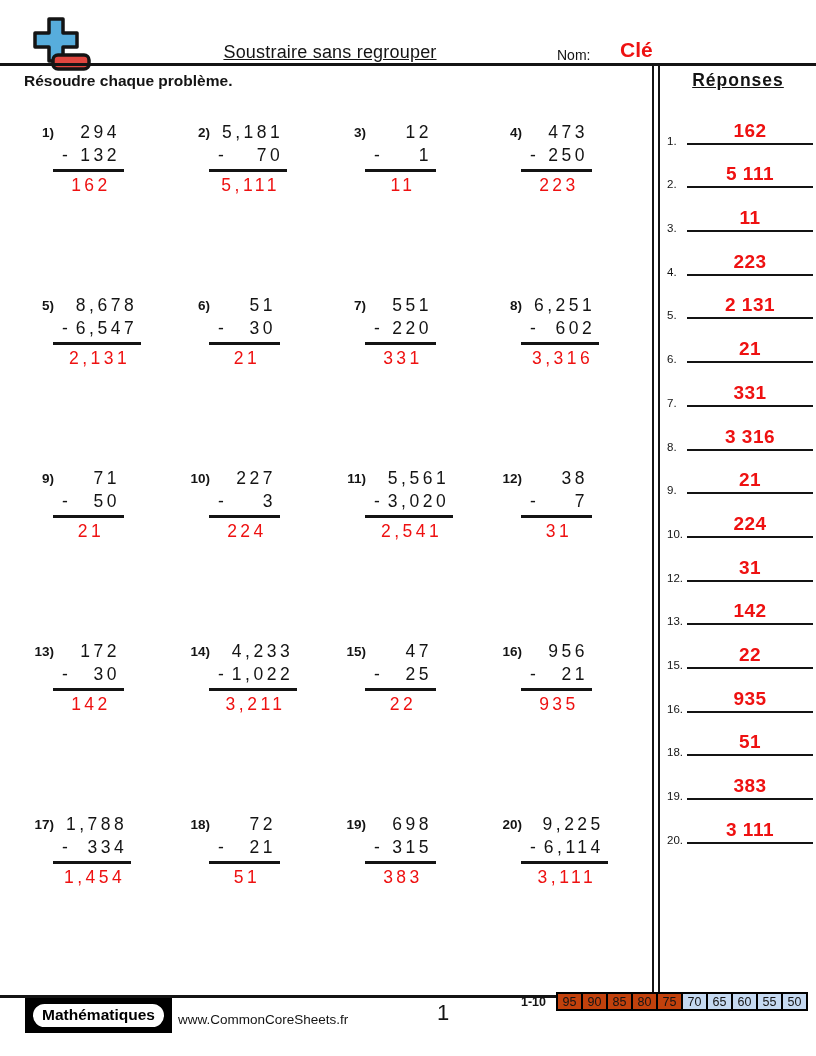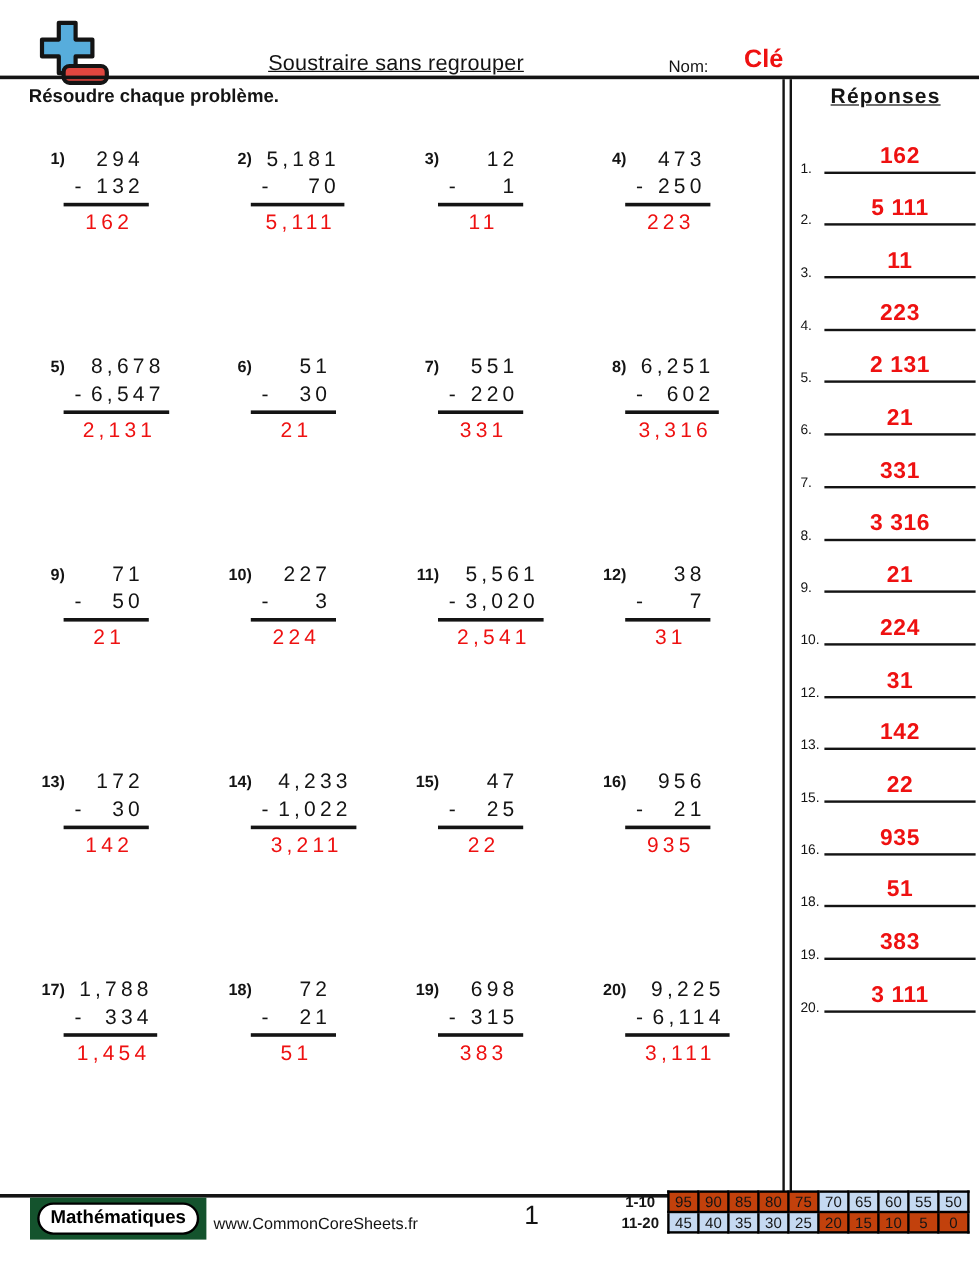--- a/index.html
+++ b/index.html
@@ -56,21 +56,21 @@
   .a-line { position:absolute; left:26px; right:2px; bottom:6px; border-bottom:2px solid #141414; }
   .a-val {
     position:absolute; left:26px; right:2px; bottom:9px; text-align:center;
     color:var(--red); font-weight:bold; font-size:19px; letter-spacing:0.5px; white-space:nowrap;
   }
 
   
   .footer-rule { position:absolute; left:0; top:995px; width:560px; height:3px; background:#141414; }
   .brand {
     position:absolute; left:25px; top:998px; width:147px; height:35px;
-    background:#14532d; display:flex; align-items:center; justify-content:center;
+    background:#000000; display:flex; align-items:center; justify-content:center;
   }
   .brand-pill {
     background:#fff; border:2px solid #000; border-radius:999px;
     padding:2px 9px 3px; font-weight:bold; font-size:15.5px; color:#000; white-space:nowrap;
   }
   .website { position:absolute; left:178px; top:1012px; font-size:13.5px; }
   .page-num { position:absolute; left:400px; top:1000px; width:86px; text-align:center; font-size:22px; }
 
   .score { position:absolute; left:515px; top:992px; border-collapse:collapse; }
   .score td {
@@ -445,27 +445,14 @@
         <td class="cell">90</td>
         <td class="cell">85</td>
         <td class="cell">80</td>
         <td class="cell">75</td>
         <td class="cell hl">70</td>
         <td class="cell hl">65</td>
         <td class="cell hl">60</td>
         <td class="cell hl">55</td>
         <td class="cell hl">50</td>
       </tr>
-      <tr>
-        <td class="lbl">11-20</td>
-        <td class="cell hl">45</td>
-        <td class="cell hl">40</td>
-        <td class="cell hl">35</td>
-        <td class="cell hl">30</td>
-        <td class="cell hl">25</td>
-        <td class="cell">20</td>
-        <td class="cell">15</td>
-        <td class="cell">10</td>
-        <td class="cell">5</td>
-        <td class="cell">0</td>
-      </tr>
     </tbody>
   </table>
 
 </body></html>

